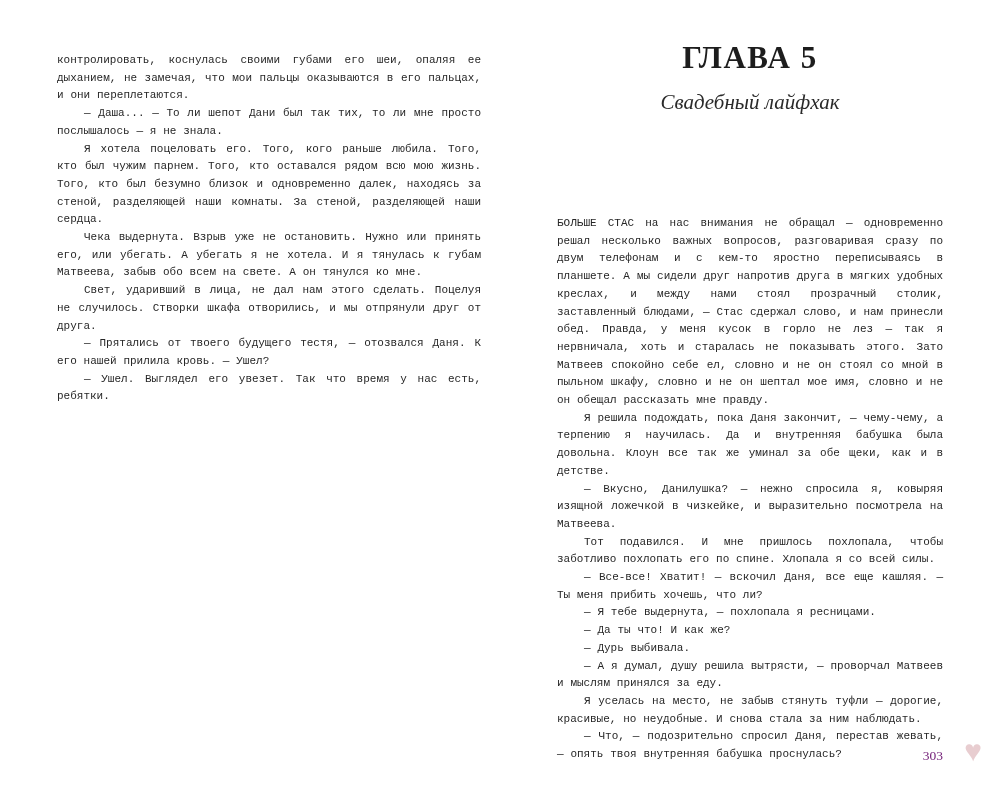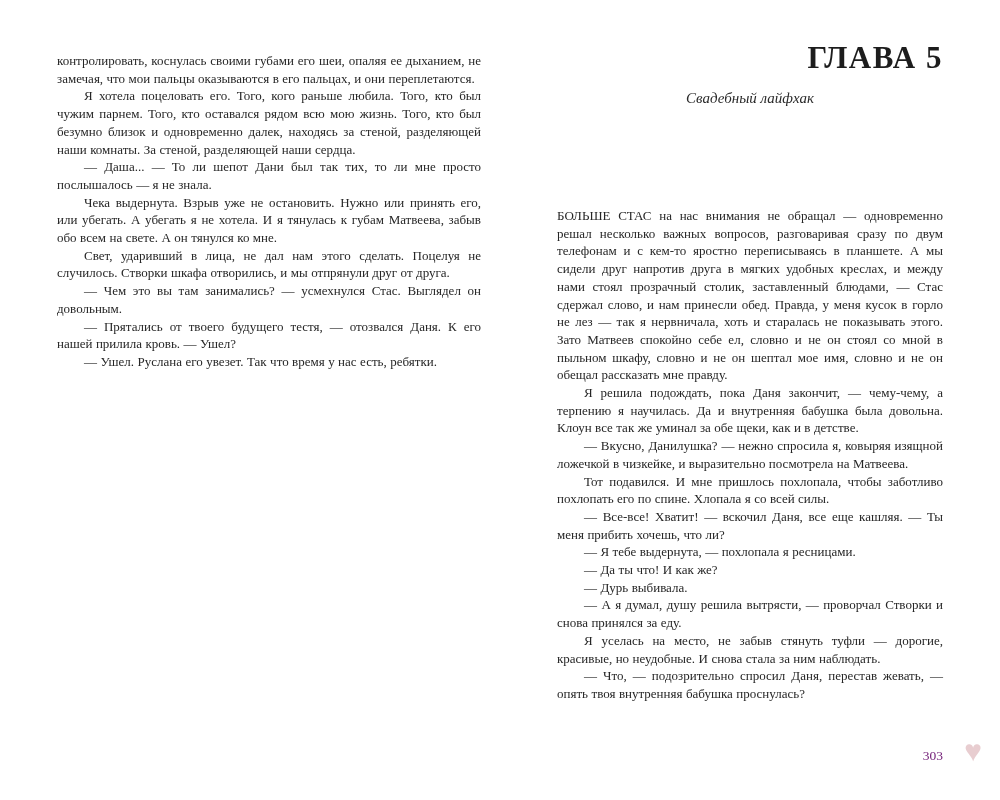--- a/index.html
+++ b/index.html
@@ -25,42 +25,43 @@
     top: 52px;
     width: 424px;
   }
   .page-right {
     left: 557px;
     top: 40px;
     width: 386px;
   }
   p.para {
     margin: 0;
-    font-size: 13px;
+    font-size: 11px;
     line-height: 17.7px;
     text-align: justify;
     text-indent: 27px;
     hyphens: auto;
     -webkit-hyphens: auto;
     word-spacing: 0.2px;
+    font-family: Liberation Mono, monospace;
   }
   p.para.no-indent {
     text-indent: 0;
   }
   .chapter-title {
     margin: 0;
     font-size: 31px;
     font-weight: bold;
-    text-align: right;
+    text-align: center;
     letter-spacing: 1.5px;
     color: #1d1d1d;
   }
   .chapter-subtitle {
     margin: 14px 0 0 0;
-    font-size: 15px;
+    font-size: 21px;
     font-style: italic;
     text-align: center;
     color: #2a2a2a;
   }
   .chapter-body {
     margin-top: 100px;
   }
   .page-number {
     position: absolute;
     left: 557px;
@@ -81,42 +82,41 @@
     user-select: none;
   }
 </style>
 </head>
 <body>
 
 <div class="spread">
 
   <div class="page page-left">
     <p class="para no-indent">контролировать, коснулась своими губами его шеи, опаляя ее дыханием, не замечая, что мои пальцы оказываются в его пальцах, и они переплетаются.</p>
+    <p class="para">— Даша... — То ли шепот Дани был так тих, то ли мне просто послышалось — я не знала.</p>
     <p class="para">Я хотела поцеловать его. Того, кого раньше любила. Того, кто был чужим парнем. Того, кто оставался рядом всю мою жизнь. Того, кто был безумно близок и одновременно далек, находясь за стеной, разделяющей наши комнаты. За стеной, разделяющей наши сердца.</p>
-    <p class="para">— Даша... — То ли шепот Дани был так тих, то ли мне просто послышалось — я не знала.</p>
     <p class="para">Чека выдернута. Взрыв уже не остановить. Нужно или принять его, или убегать. А убегать я не хотела. И я тянулась к губам Матвеева, забыв обо всем на свете. А он тянулся ко мне.</p>
     <p class="para">Свет, ударивший в лица, не дал нам этого сделать. Поцелуя не случилось. Створки шкафа отворились, и мы отпрянули друг от друга.</p>
-    <p class="para">— Чем это вы там занимались? — усмехнулся Стас. Выглядел он довольным.</p>
     <p class="para">— Прятались от твоего будущего тестя, — отозвался Даня. К его нашей прилила кровь. — Ушел?</p>
-    <p class="para">— Ушел. Руслана его увезет. Так что время у нас есть, ребятки.</p>
+    <p class="para">— Ушел. Выглядел его увезет. Так что время у нас есть, ребятки.</p>
   </div>
 
   <div class="page page-right">
     <h1 class="chapter-title">ГЛАВА 5</h1>
     <div class="chapter-subtitle">Свадебный лайфхак</div>
     <div class="chapter-body">
       <p class="para no-indent">БОЛЬШЕ СТАС на нас внимания не обращал — одновременно решал несколько важных вопросов, разговаривая сразу по двум телефонам и с кем-то яростно переписываясь в планшете. А мы сидели друг напротив друга в мягких удобных креслах, и между нами стоял прозрачный столик, заставленный блюдами, — Стас сдержал слово, и нам принесли обед. Правда, у меня кусок в горло не лез — так я нервничала, хоть и старалась не показывать этого. Зато Матвеев спокойно себе ел, словно и не он стоял со мной в пыльном шкафу, словно и не он шептал мое имя, словно и не он обещал рассказать мне правду.</p>
       <p class="para">Я решила подождать, пока Даня закончит, — чему-чему, а терпению я научилась. Да и внутренняя бабушка была довольна. Клоун все так же уминал за обе щеки, как и в детстве.</p>
       <p class="para">— Вкусно, Данилушка? — нежно спросила я, ковыряя изящной ложечкой в чизкейке, и выразительно посмотрела на Матвеева.</p>
       <p class="para">Тот подавился. И мне пришлось похлопала, чтобы заботливо похлопать его по спине. Хлопала я со всей силы.</p>
       <p class="para">— Все-все! Хватит! — вскочил Даня, все еще кашляя. — Ты меня прибить хочешь, что ли?</p>
       <p class="para">— Я тебе выдернута, — похлопала я ресницами.</p>
       <p class="para">— Да ты что! И как же?</p>
       <p class="para">— Дурь выбивала.</p>
-      <p class="para">— А я думал, душу решила вытрясти, — проворчал Створки и снова принялся за еду.</p>
+      <p class="para">— А я думал, душу решила вытрясти, — проворчал Матвеев и мыслям принялся за еду.</p>
       <p class="para">Я уселась на место, не забыв стянуть туфли — дорогие, красивые, но неудобные. И снова стала за ним наблюдать.</p>
       <p class="para">— Что, — подозрительно спросил Даня, перестав жевать, — опять твоя внутренняя бабушка проснулась?</p>
     </div>
   </div>
 
   <div class="page-number">303</div>
 
   <div class="heart">♥</div>
 
 </div>

